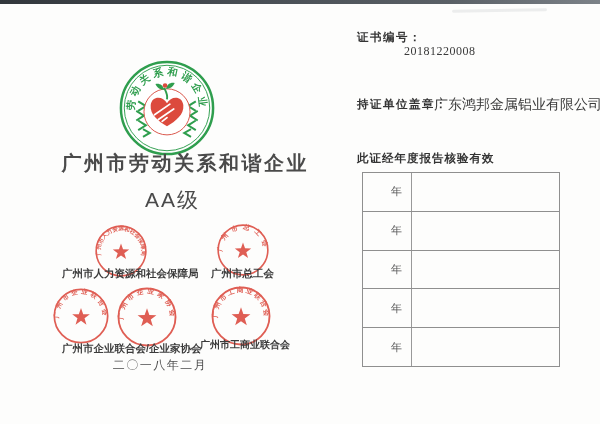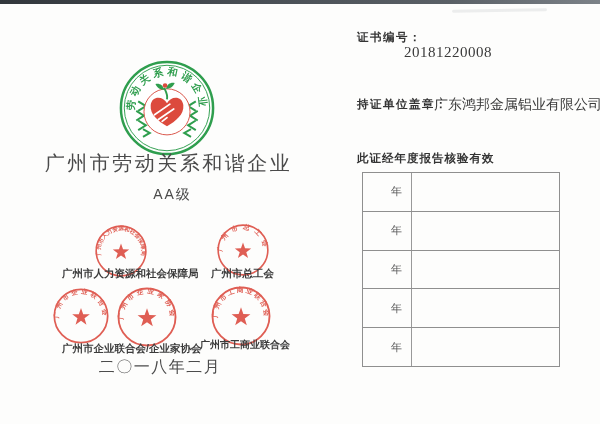--- a/index.html
+++ b/index.html
@@ -15,54 +15,54 @@
   }
   .scan-smudge{
     position:absolute;top:9px;left:452px;width:95px;height:3px;
     background:#8a8f94;opacity:.14;border-radius:2px;transform:rotate(-1deg);
   }
   .abs{position:absolute;}
 
   
   .emblem{left:119px;top:60px;width:96px;height:96px;}
   .title-main{
-    left:16px;top:150px;width:305px;text-align:center;
-    font-size:20px;font-weight:400;color:#4a4a4a;letter-spacing:2.5px;
+    left:4px;top:150px;width:305px;text-align:right;
+    font-size:20px;font-weight:700;color:#4a4a4a;letter-spacing:2.5px;
   }
   .title-grade{
     left:20px;top:186px;width:305px;text-align:center;
-    font-size:14px;font-weight:500;color:#4a4a4a;letter-spacing:2px;
+    font-size:21px;font-weight:500;color:#4a4a4a;letter-spacing:2px;
   }
   .seal{opacity:.92;}
   .seal-s1{left:94px;top:224px;width:54px;height:54px;}
   .seal-s2{left:216px;top:223px;width:54px;height:54px;}
   .seal-s3{left:52px;top:287px;width:58px;height:58px;}
   .seal-s4{left:116px;top:286px;width:62px;height:62px;}
   .seal-s5{left:210px;top:285px;width:62px;height:62px;}
   .seal-label{
     font-size:10.5px;font-weight:bold;color:#3b3b3b;white-space:nowrap;
   }
   .lbl-1a{left:62px;top:267px;}
   .lbl-1b{left:211px;top:267px;}
   .lbl-2a{left:62px;top:342px;}
   .lbl-2b{left:200px;top:338px;font-size:10px;}
   .date-line{
     left:20px;top:357px;width:280px;text-align:center;
-    font-size:16px;color:#4c4c4c;letter-spacing:1.5px;font-weight:500;
+    font-size:12px;color:#4c4c4c;letter-spacing:1.5px;font-weight:500;
   }
 
   
   .field-label{
     font-size:11.5px;font-weight:bold;color:#343434;letter-spacing:1.5px;white-space:nowrap;
   }
   .field-value{
     font-family:"Liberation Serif", serif;color:#3a3a3a;white-space:nowrap;
   }
   .cert-no-label{left:357px;top:30px;font-family:Liberation Mono, monospace;}
-  .cert-no-value{left:404px;top:44px;font-size:15px;letter-spacing:.5px;}
+  .cert-no-value{left:404px;top:44px;font-size:12px;letter-spacing:.5px;}
   .holder-label{left:357px;top:97px;}
   .holder-value{left:434px;top:96px;font-size:14px;}
   .validity-heading{left:357px;top:151px;letter-spacing:1px;text-align:center;}
 
   .year-table{
     left:362px;top:172px;width:198px;height:195px;
     border:1px solid #8f8f8f;box-sizing:border-box;
     display:flex;flex-direction:column;background:transparent;
   }
   .year-row{flex:1;display:flex;border-bottom:1px solid #8f8f8f;}

